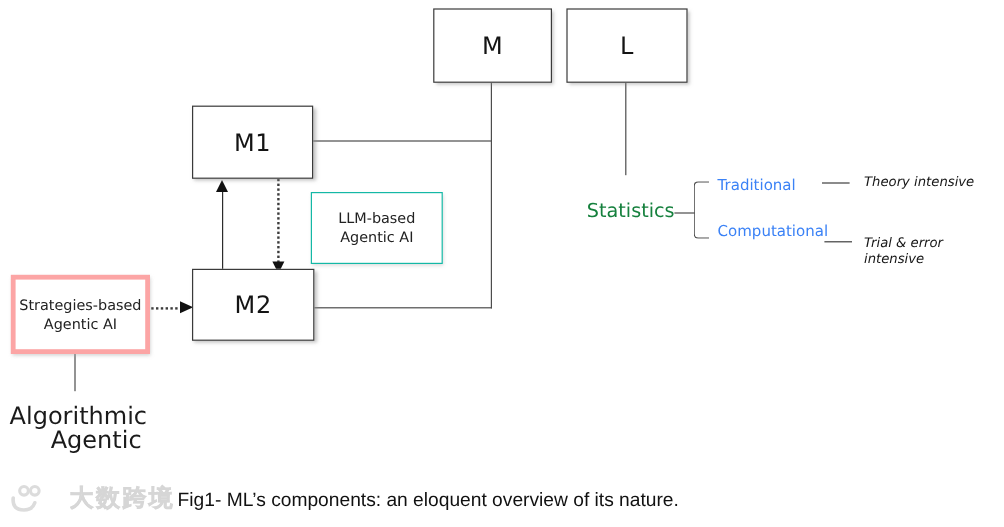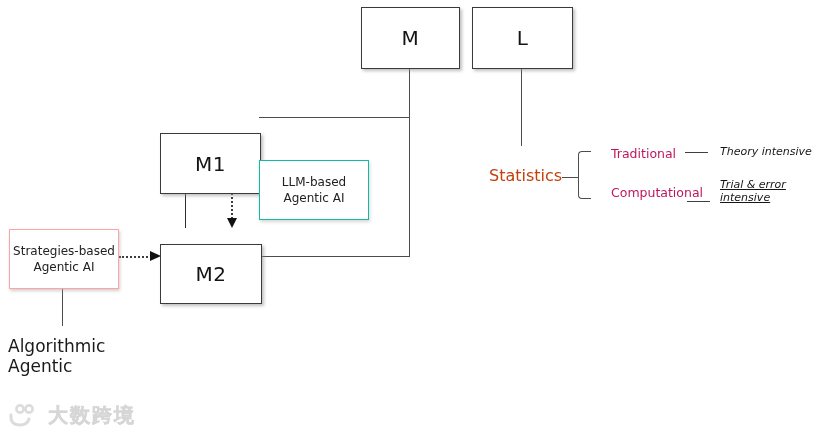--- a/index.html
+++ b/index.html
@@ -11,27 +11,27 @@
   .node{
     position:absolute;background:#ffffff;border:1.5px solid #3a3a3a;
     box-shadow:2px 2px 3px rgba(140,140,140,0.55);
     display:flex;align-items:center;justify-content:center;text-align:center;
   }
   .node .nlabel{font-size:20px;color:#141414;letter-spacing:0.5px;}
   .node.soft{
     border:1px solid #14b8a6;box-shadow:1px 2px 3px rgba(180,180,180,0.5);
   }
   .node.mid{
-    border:1px solid #fca5a5;box-shadow:1px 2px 3px rgba(170,170,170,0.55);
+    border:4px solid #fca5a5;box-shadow:1px 2px 3px rgba(170,170,170,0.55);
   }
   .node .small{font-size:12px;line-height:1.35;color:#222;}
   #box-m {left:361px;top:7px;width:97px;height:60px;}
   #box-l {left:472px;top:7px;width:99px;height:60px;}
-  #box-m1{left:160px;top:88px;width:99px;height:59px;margin-top:45px;}
-  #box-m2{left:160px;top:244px;width:100px;height:58px;}
+  #box-m1{left:160px;top:88px;width:99px;height:59px;}
+  #box-m2{left:160px;top:224px;width:100px;height:58px;}
   #box-llm{left:259px;top:160px;width:108px;height:58px;}
   #box-strat{left:9px;top:229px;width:108px;height:58px;}
 
   
   .vline{position:absolute;width:0;border-left:1.5px solid #4d4d4d;}
   .hline{position:absolute;height:0;border-top:1.5px solid #4d4d4d;}
   #line-m-down   {left:409px;top:67px;height:190px;}
   #line-m1-right {left:259px;top:117px;width:151px;}
   #line-m2-right {left:260px;top:255.5px;width:150px;}
   #line-l-down   {left:521px;top:67px;height:79px;}
@@ -45,50 +45,50 @@
   .head.down {border-left:5.5px solid transparent;border-right:5.5px solid transparent;border-top:10px solid #111;}
   .head.right{border-top:5.5px solid transparent;border-bottom:5.5px solid transparent;border-left:11px solid #111;}
   #arrow-up-line  {left:185px;top:159px;height:69px;border-left:1.5px solid #2c2c2c;}
   #arrow-up-head  {left:180px;top:150px;}
   #arrow-dn-line  {left:231px;top:149px;height:70px;}
   #arrow-dn-head  {left:226.5px;top:218px;}
   #arrow-rt-line  {left:119px;top:255.5px;width:33px;}
   #arrow-rt-head  {left:150px;top:251px;}
 
   
-  #stats-label{position:absolute;left:489px;top:166px;font-size:16px;color:#c2410c;}
+  #stats-label{position:absolute;left:489px;top:166px;font-size:16px;color:#15803d;}
   #stats-conn{left:562px;top:177px;width:17px;}
   #stats-bracket{
     position:absolute;left:578px;top:151px;width:12px;height:46px;
     border-left:1.5px solid #4d4d4d;border-top:1.5px solid #4d4d4d;border-bottom:1.5px solid #4d4d4d;
     border-top-left-radius:4px;border-bottom-left-radius:4px;
   }
-  .branch-label{position:absolute;font-size:12.5px;color:#be185d;margin-left:13px;}
+  .branch-label{position:absolute;font-size:12.5px;color:#3b82f6;}
   .branch-dash{position:absolute;height:0;border-top:1.5px solid #3f3f3f;width:23px;}
   .branch-val{position:absolute;font-size:11px;font-style:italic;color:#161616;}
   #lbl-traditional  {left:598px;top:146px;}
   #dash-traditional {left:685px;top:152px;}
   #val-theory       {left:720px;top:145px;}
   #lbl-computational{left:598px;top:185px;}
   #dash-computational{left:687px;top:201px;}
-  #val-trial        {left:720px;top:178px;text-decoration:underline;}
+  #val-trial        {left:720px;top:196px;}
 
   
   #algo-label{
-    position:absolute;left:8px;top:336px;width:110px;text-align:left;
-    font-size:17px;line-height:20px;color:#1a1a1a;
+    position:absolute;left:8px;top:336px;width:110px;text-align:right;
+    font-size:20px;line-height:20px;color:#1a1a1a;
   }
   #caption{
     position:absolute;left:148px;top:409px;
     font-family:"Liberation Sans","DejaVu Sans",sans-serif;
     font-size:16px;color:#111;
   }
   
   #watermark{
-    position:absolute;left:6px;top:402px;display:flex;align-items:flex-start;gap:10px;
+    position:absolute;left:6px;top:402px;display:flex;align-items:flex-start;gap:20px;
     color:#dcdcdc;font-size:20px;font-weight:bold;letter-spacing:2px;
     -webkit-text-stroke:0.5px #d6d6d6;
   }
 </style>
 </head>
 <body>
 
 <div id="stage">
 
   <div class="vline" id="line-m-down"></div>
@@ -140,20 +140,21 @@
 
   <div class="branch-label" id="lbl-computational">Computational</div>
   <div class="branch-dash" id="dash-computational"></div>
   <div class="branch-val" id="val-trial">Trial &amp; error intensive</div>
 
   <div id="algo-label">
     <span>Algorithmic</span><br>
     <span>Agentic</span>
   </div>
 
+  <div id="caption">Fig1- ML’s components: an eloquent overview of its nature.</div>
 
   <div id="watermark">
     <svg width="32" height="27" viewBox="0 0 32 27">
       <path d="M5 13 Q4 23 14 23 Q21 23 23 17" stroke="#dcdcdc" fill="none" stroke-width="3" stroke-linecap="round"></path>
       <circle cx="14" cy="7" r="3.6" stroke="#dcdcdc" fill="none" stroke-width="2.6"></circle>
       <circle cx="23" cy="7" r="3.6" stroke="#dcdcdc" fill="none" stroke-width="2.6"></circle>
     </svg>
     <span>大数跨境</span>
   </div>
 

